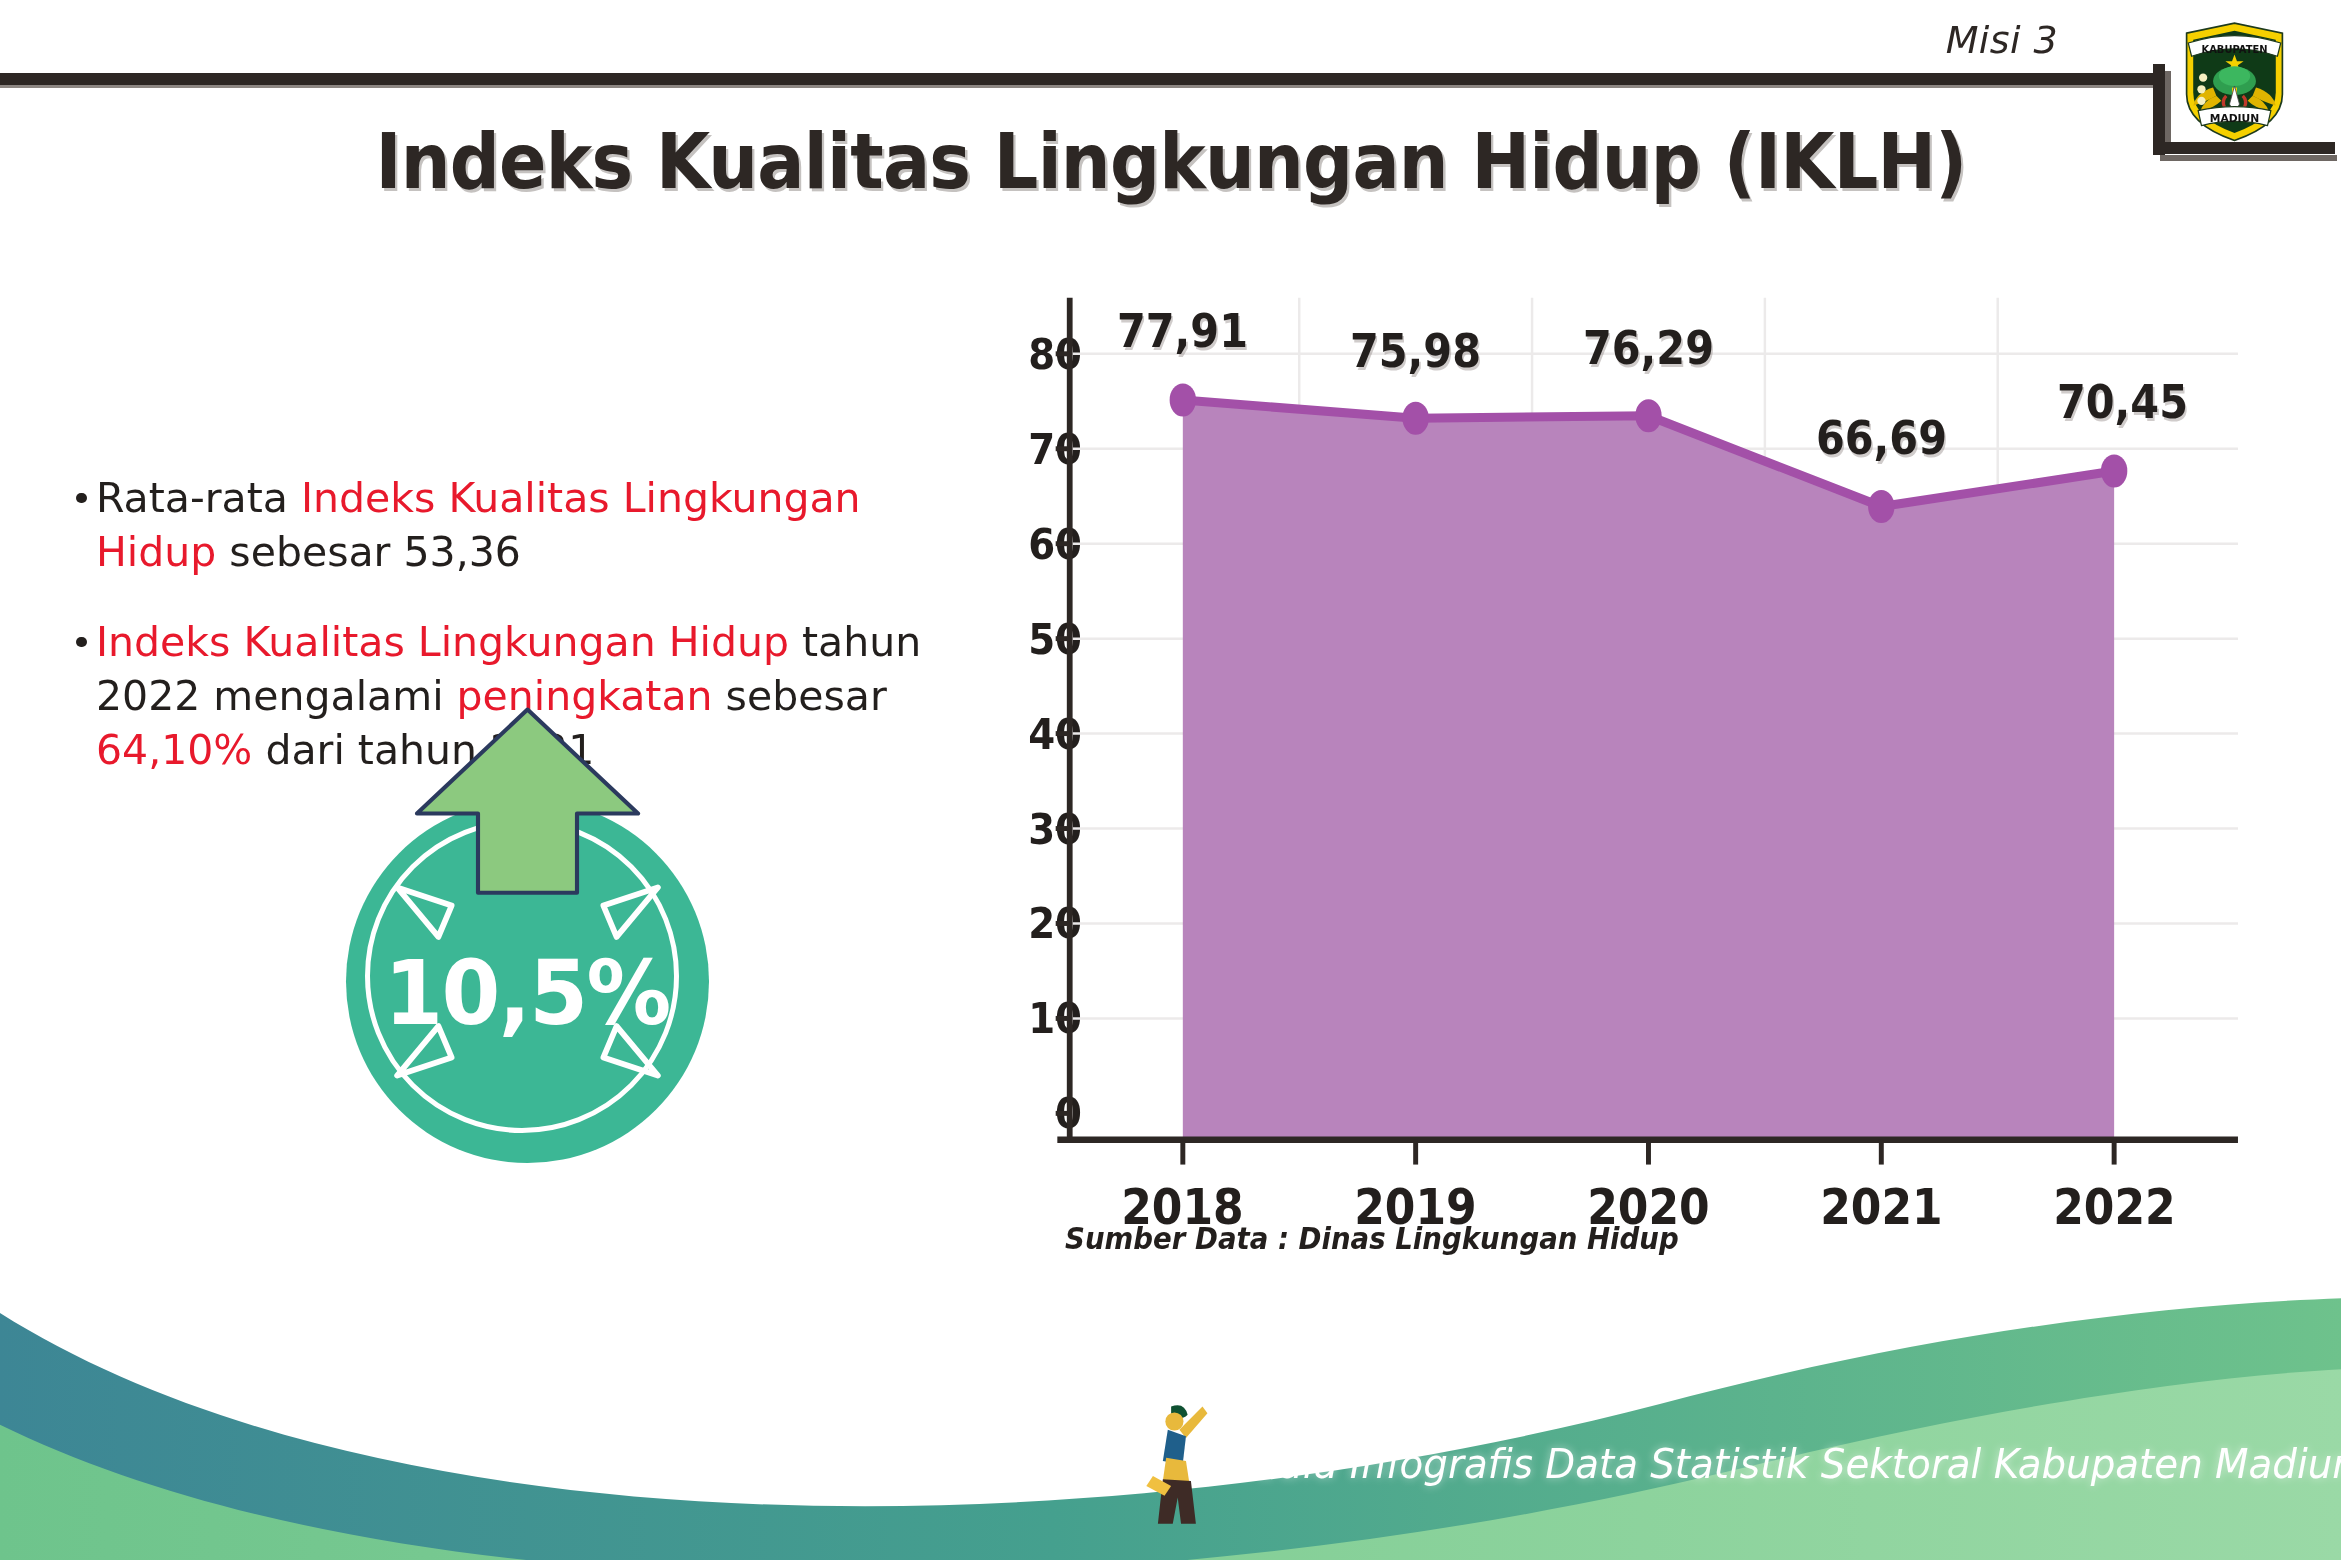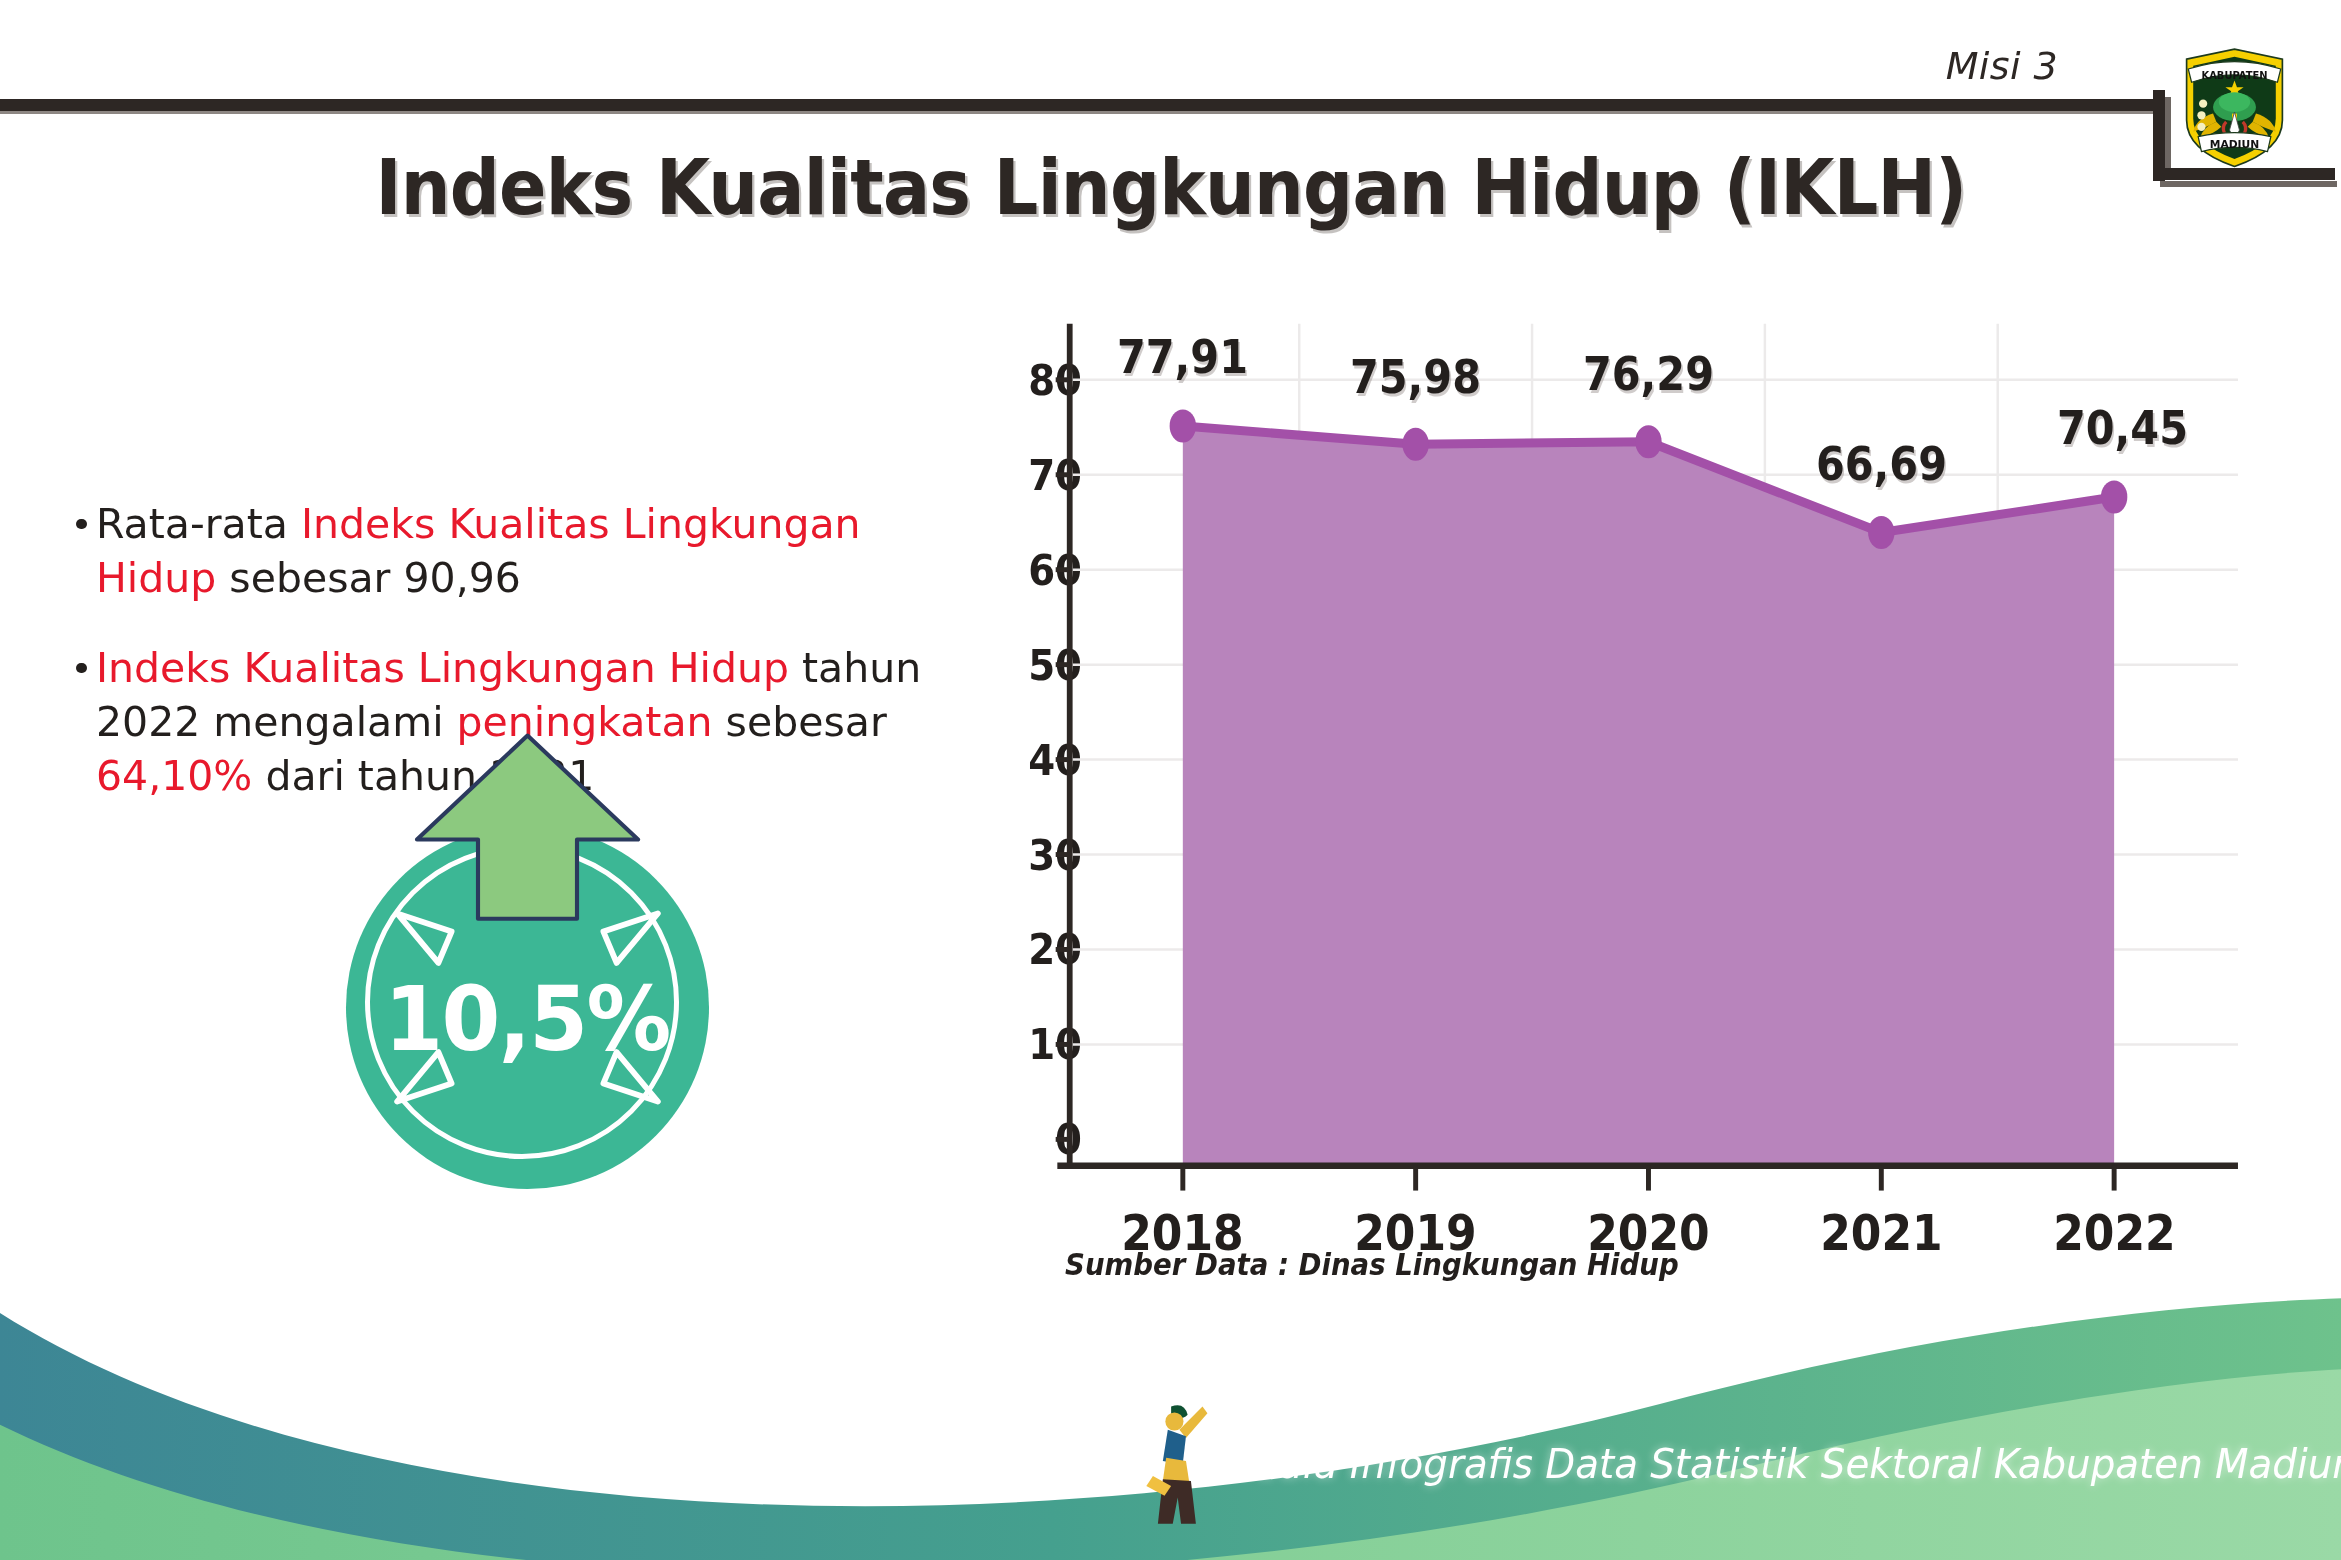--- a/index.html
+++ b/index.html
@@ -3,21 +3,21 @@
 <meta charset="utf-8">
 <style>
   html,body{margin:0;padding:0;}
   body{
     width:2342px;height:1561px;
     background:#ffffff;
     font-family:"Liberation Sans", sans-serif;
     overflow:hidden;
     position:relative;
   }
-  .slide{position:absolute;inset:0;background:#fff;overflow:hidden;margin-top:26px;}
+  .slide{position:absolute;inset:0;background:#fff;overflow:hidden;}
 
   
   .header-rule{
     position:absolute;left:0;top:73px;width:2164px;height:11.6px;
     background:#2d2724;
   }
   .header-rule::after{
     content:"";position:absolute;left:0;top:11.6px;width:100%;height:3.3px;
     background:#8d8783;
   }
@@ -184,21 +184,21 @@
 
       <path d="M22 112 Q66 102 110 112 L106 130 Q66 120 26 130 Z" fill="#ffffff" stroke="#1d3a1d" stroke-width="1.5"></path>
       <text x="66" y="126" font-family="DejaVu Sans, sans-serif" font-size="13" font-weight="bold" fill="#111" text-anchor="middle">MADIUN</text>
     </svg>
   </div>
 
   <div class="title">Indeks Kualitas Lingkungan Hidup (IKLH)</div>
 
   <div class="bullets">
     <div class="bullet">
-      <span>Rata-rata </span><span class="red">Indeks Kualitas Lingkungan Hidup</span><span> sebesar 90,96</span>
+      <span>Rata-rata </span><span class="red">Indeks Kualitas Lingkungan Hidup</span><span> sebesar 53,36</span>
     </div>
     <div class="bullet">
       <span class="red">Indeks Kualitas Lingkungan Hidup</span><span> tahun 2022 mengalami </span><span class="red">peningkatan</span><span> sebesar </span><span class="red">64,10%</span><span> dari tahun 2021</span>
     </div>
   </div>
 
   <div class="badge-wrap">
     <div class="badge-circle"></div>
     <div class="badge-ring"></div>
 

